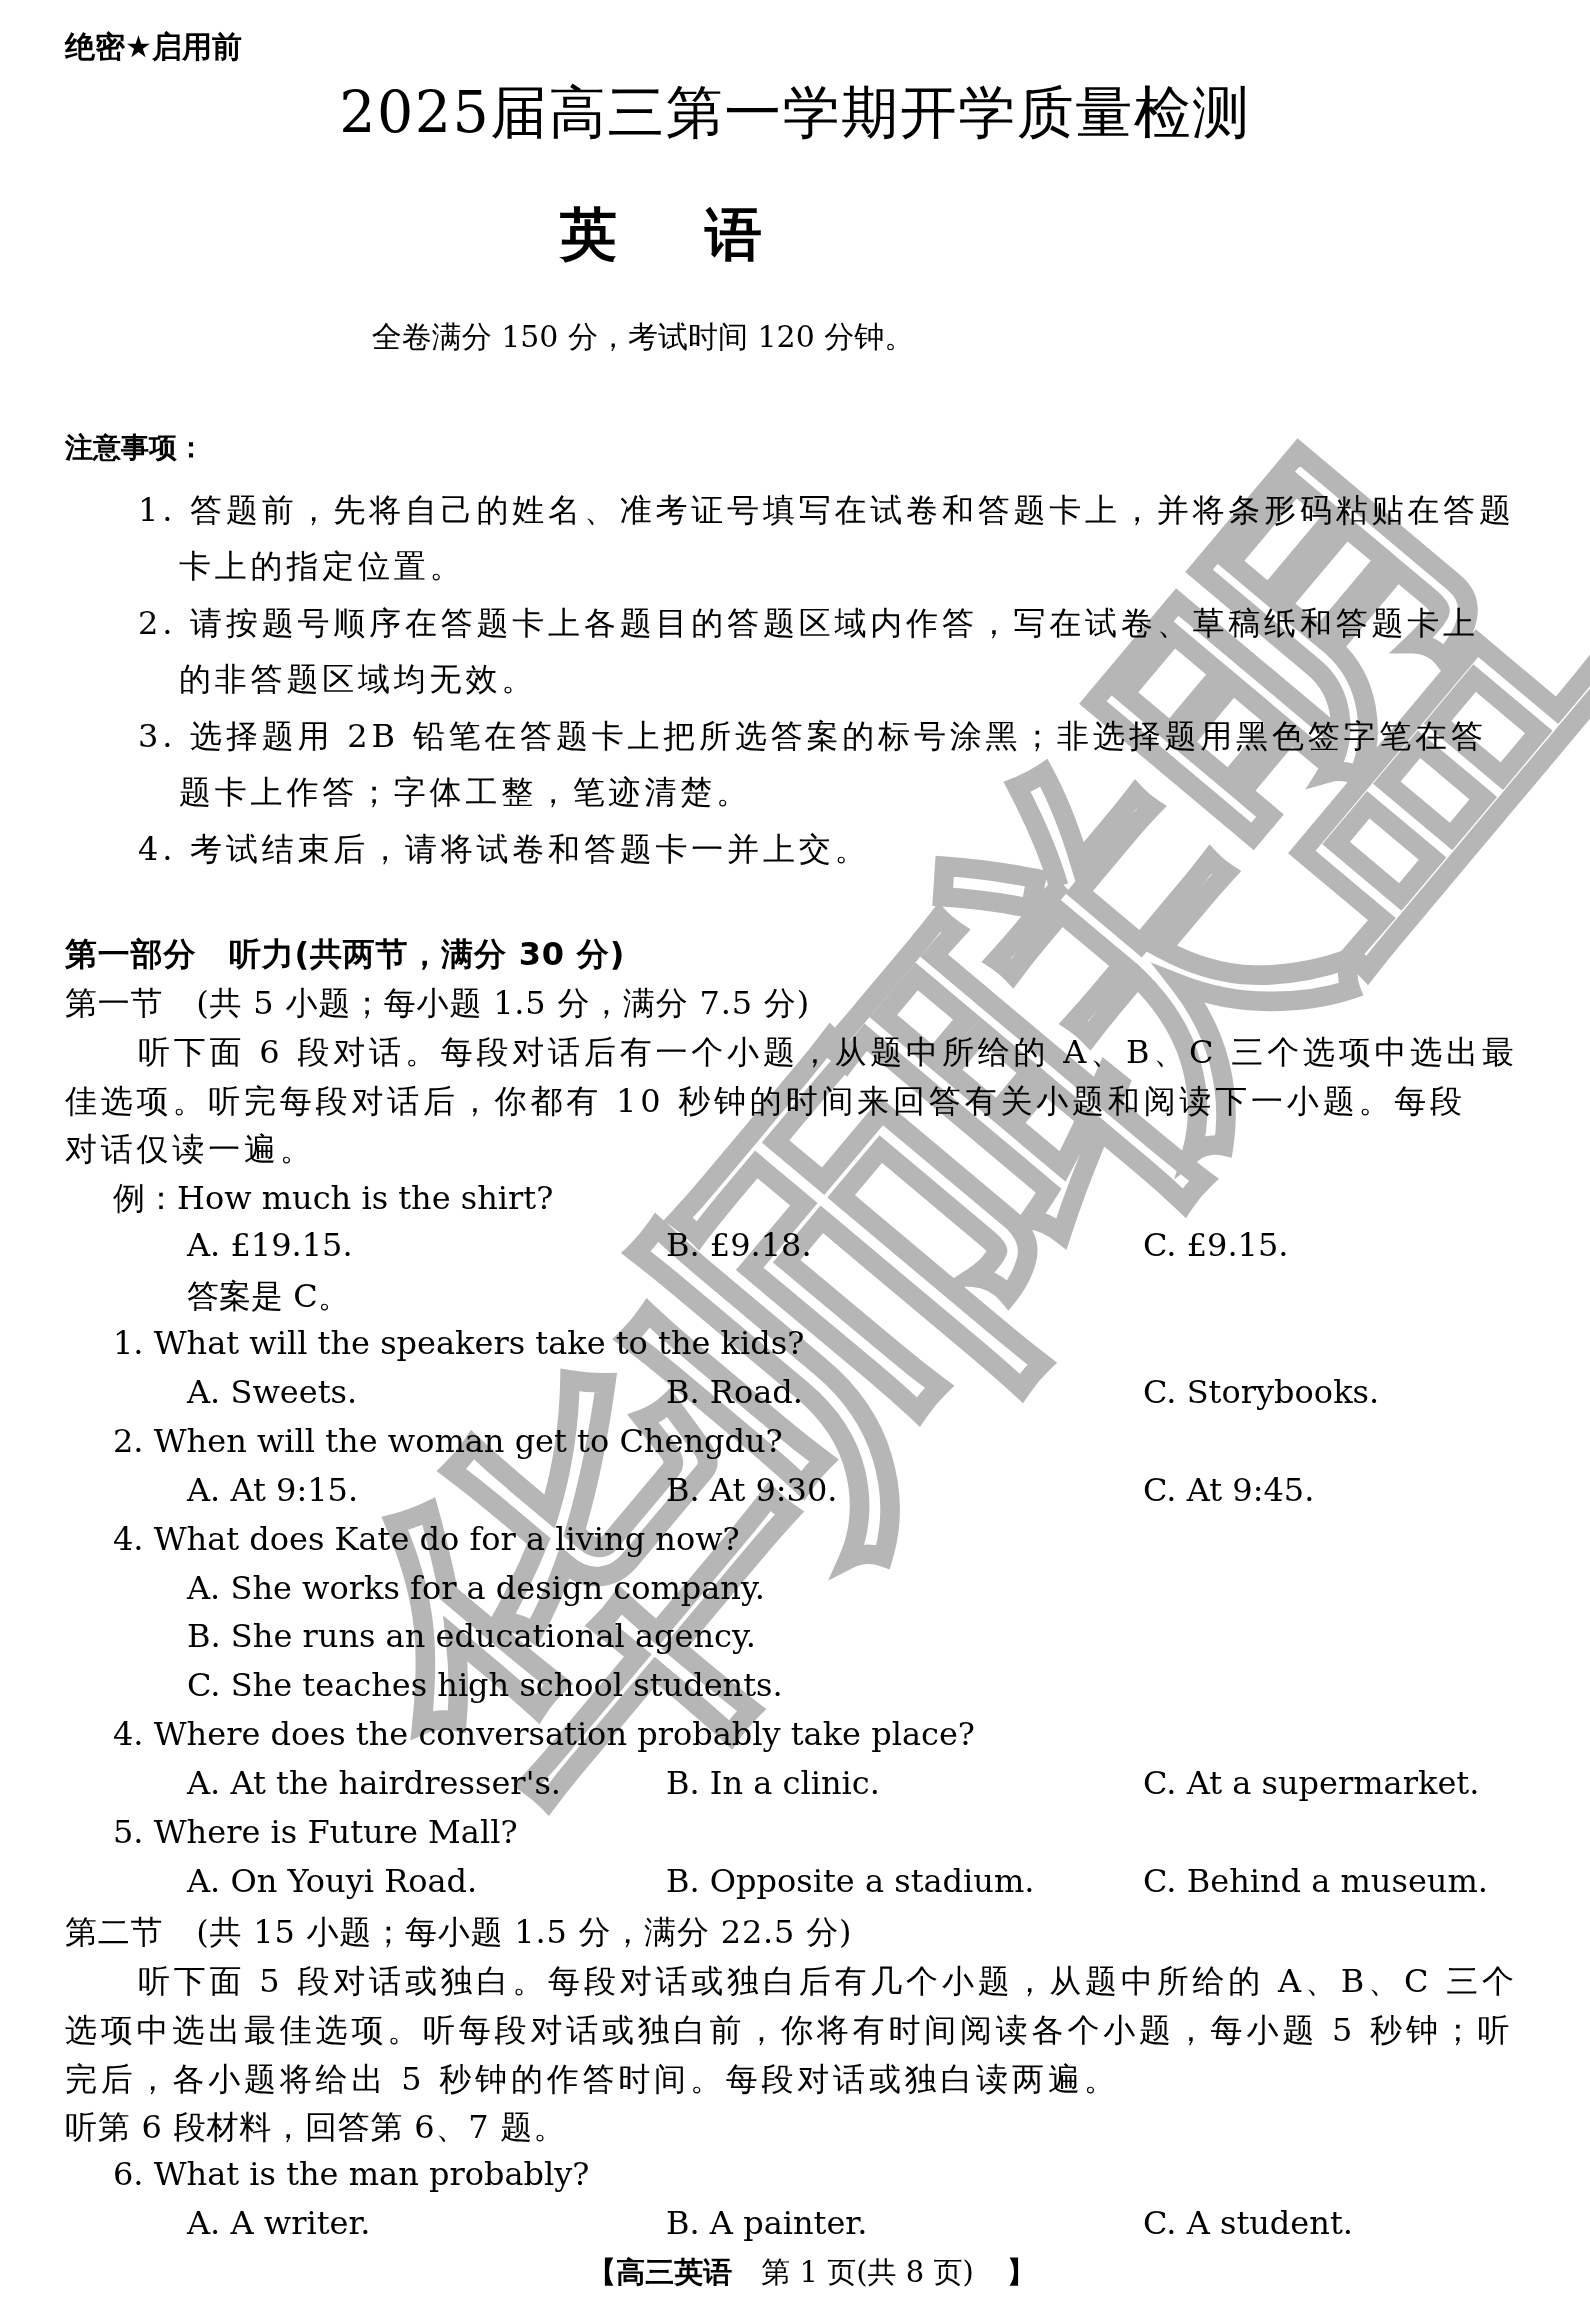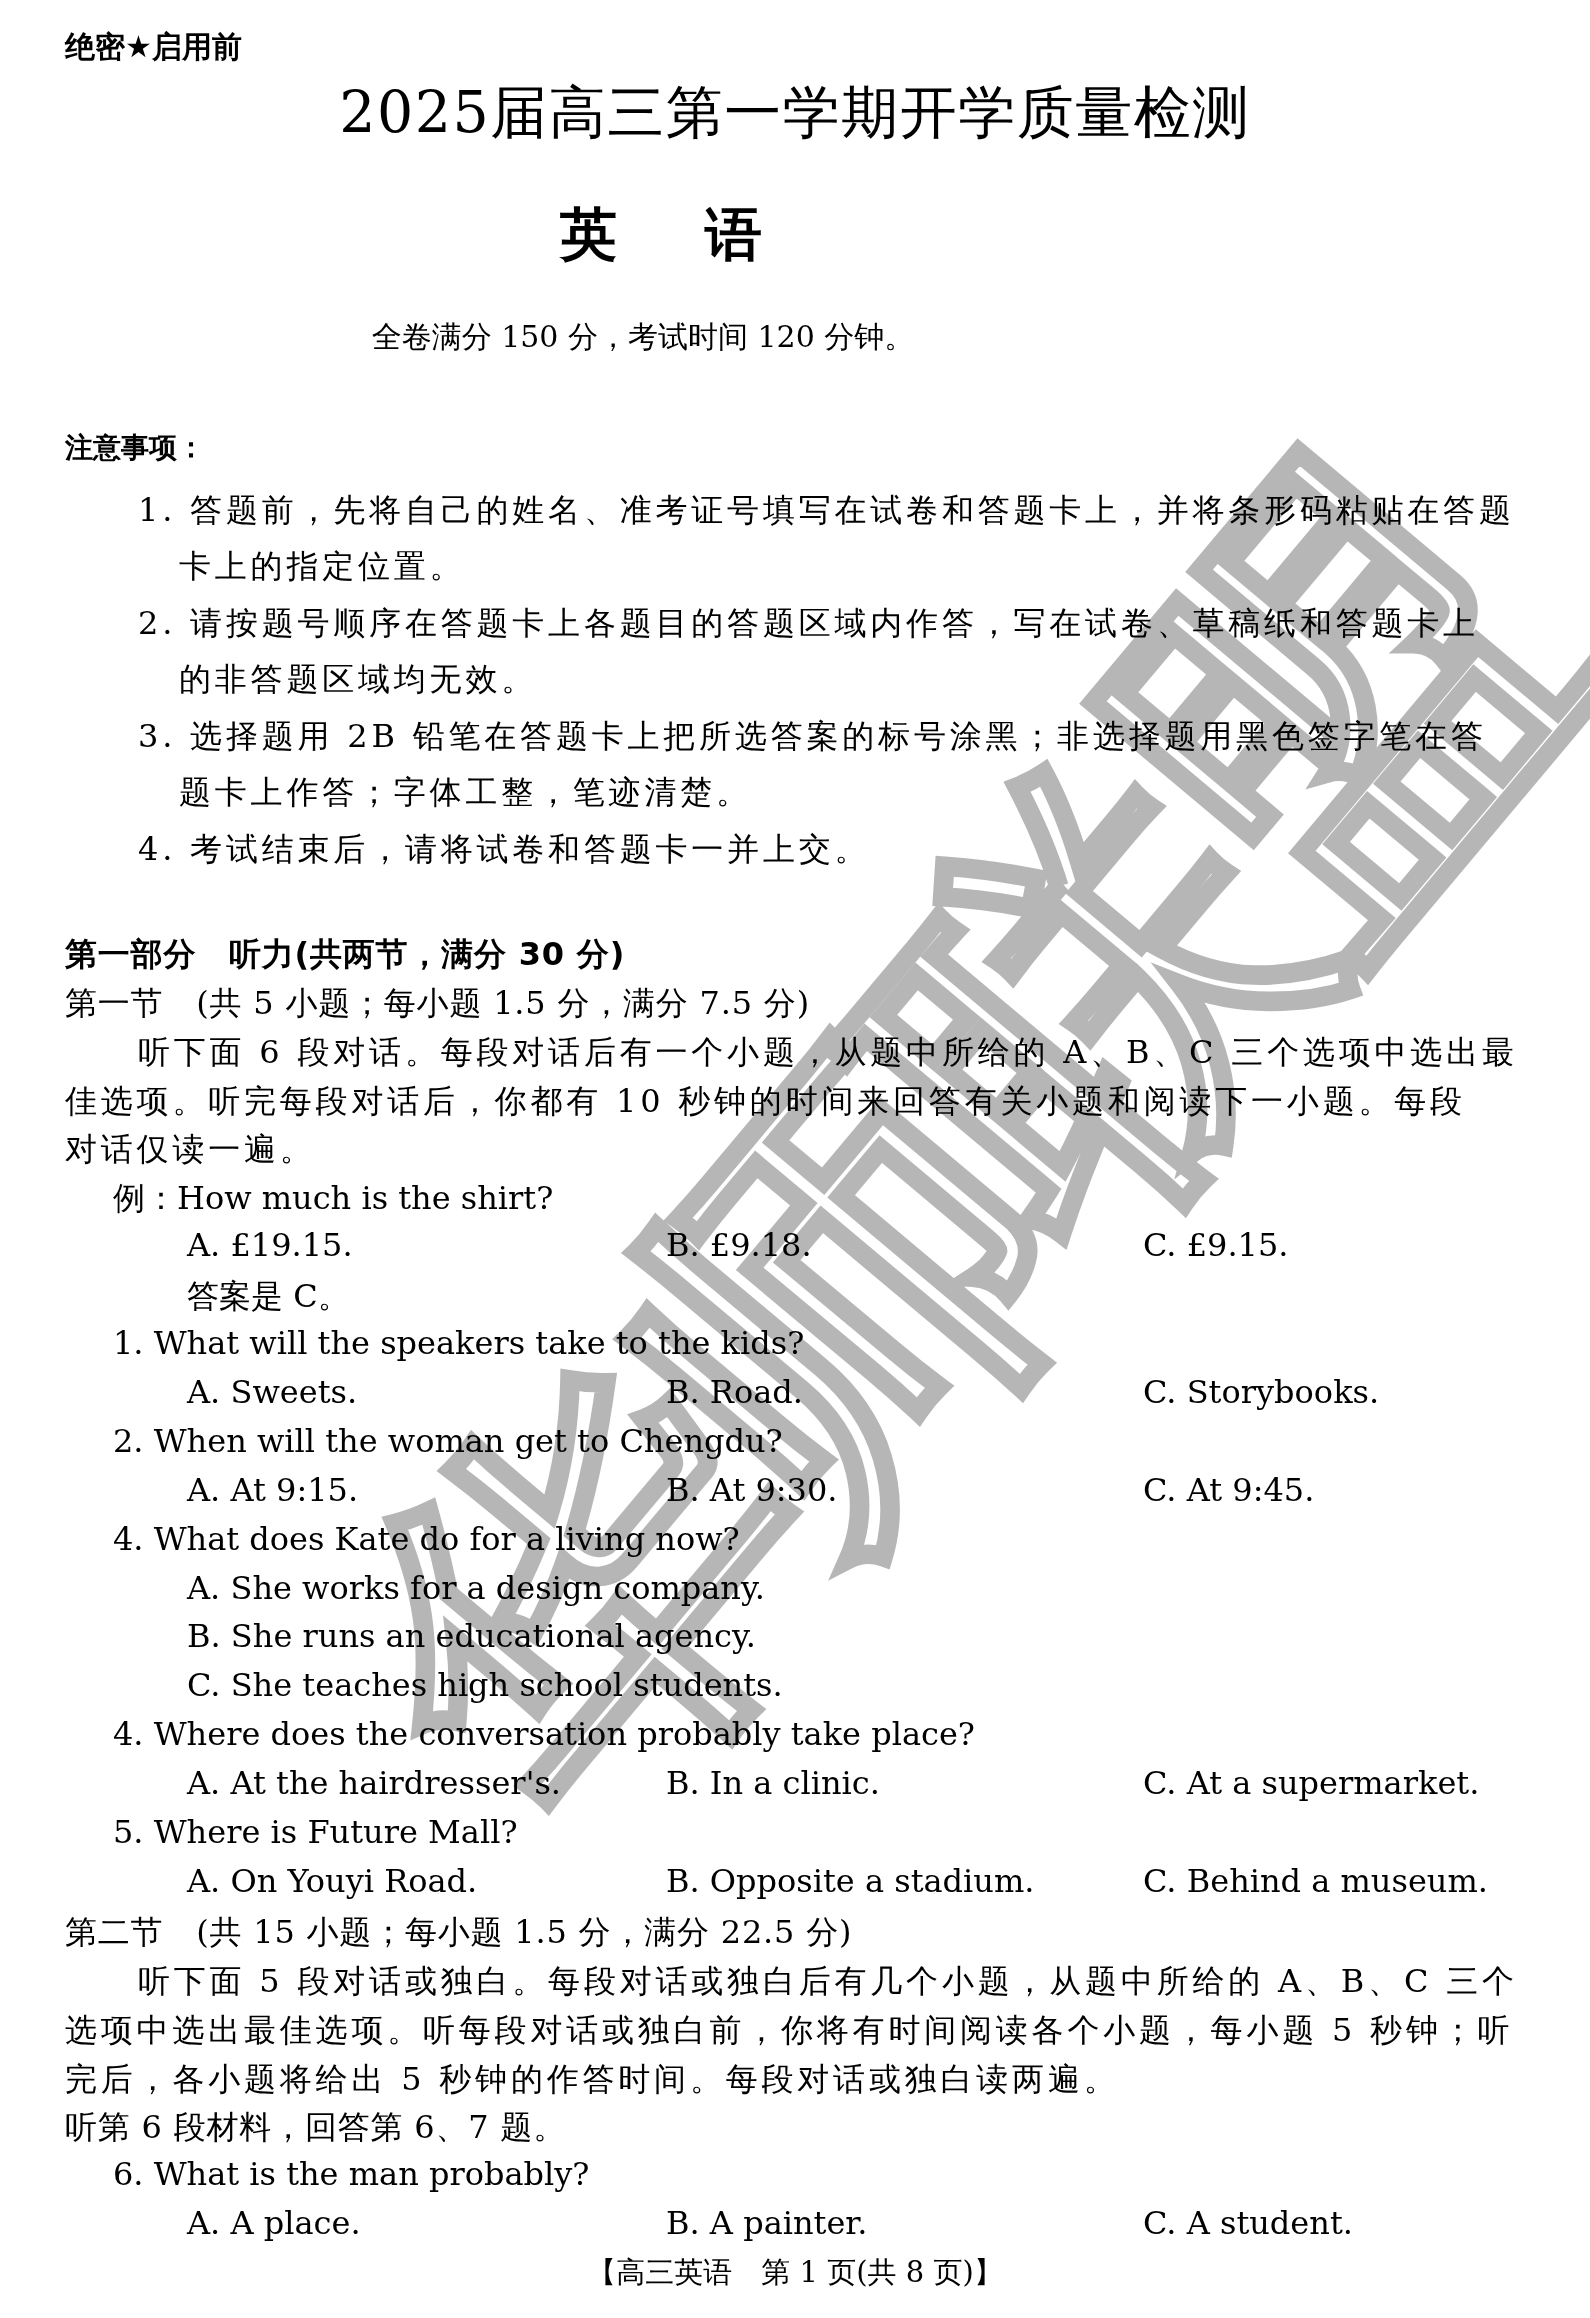--- a/index.html
+++ b/index.html
@@ -16,21 +16,21 @@
   .confidential { left: 65px; top: 27px; font-family: "DejaVu Sans", sans-serif; font-weight: bold; font-size: 30px; }
   .title { left: 0; width: 1590px; text-align: center; top: 75px; font-size: 57px; letter-spacing: 1.5px; }
   .subject { left: 0; width: 1322px; text-align: center; top: 197px; font-family: "DejaVu Sans", sans-serif; font-weight: bold; font-size: 57px; word-spacing: 0; }
   .subject span { display: inline-block; margin: 0 44px; }
   .score-line { left: 0; width: 1286px; text-align: center; top: 317px; font-size: 30px; }
   .notes-heading { left: 65px; top: 429px; font-family: "DejaVu Sans", sans-serif; font-weight: bold; font-size: 28px; }
   .line { font-size: 32px; letter-spacing: 3.8px; }
   .bold { font-family: "DejaVu Sans", sans-serif; font-weight: bold; }
   .en { font-size: 32px; letter-spacing: 0; margin-left: 48px; }
   .footer { left: 0; width: 1590px; text-align: center; top: 2253px; font-size: 29px; }
-  .footer .b { font-family: "DejaVu Sans", sans-serif; font-weight: normal; }
+  .footer .b { font-family: "DejaVu Sans", sans-serif; font-weight: bold; margin-left: 33px; }
 </style>
 </head>
 <body>
 
 <div class="watermark">
   <span>华师联盟</span>
 </div>
 
 <div class="page">
   <div class="abs confidential">绝密★启用前</div>
@@ -87,21 +87,21 @@
   <div class="abs en" style="left:618px;top:1862px">B. Opposite a stadium.</div>
   <div class="abs en" style="left:1095px;top:1862px">C. Behind a museum.</div>
 
   <div class="abs line" style="left:65px;top:1911px;letter-spacing:0.8px">第二节　(共 15 小题；每小题 1.5 分，满分 22.5 分)</div>
   <div class="abs line" style="left:138px;top:1960px">听下面 5 段对话或独白。每段对话或独白后有几个小题，从题中所给的 A、B、C 三个</div>
   <div class="abs line" style="left:65px;top:2009px">选项中选出最佳选项。听每段对话或独白前，你将有时间阅读各个小题，每小题 5 秒钟；听</div>
   <div class="abs line" style="left:65px;top:2058px">完后，各小题将给出 5 秒钟的作答时间。每段对话或独白读两遍。</div>
   <div class="abs line" style="left:65px;top:2106px;letter-spacing:0.8px">听第 6 段材料，回答第 6、7 题。</div>
 
   <div class="abs en" style="left:65px;top:2155px">6. What is the man probably?</div>
-  <div class="abs en" style="left:139px;top:2204px">A. A place.</div>
+  <div class="abs en" style="left:139px;top:2204px">A. A writer.</div>
   <div class="abs en" style="left:618px;top:2204px">B. A painter.</div>
   <div class="abs en" style="left:1095px;top:2204px">C. A student.</div>
 
   <div class="abs footer">
     <span class="b">【高三英语</span>　<span>第 1 页(共 8 页)</span><span class="b">】</span>
   </div>
 </div>
 
 
 </body></html>

